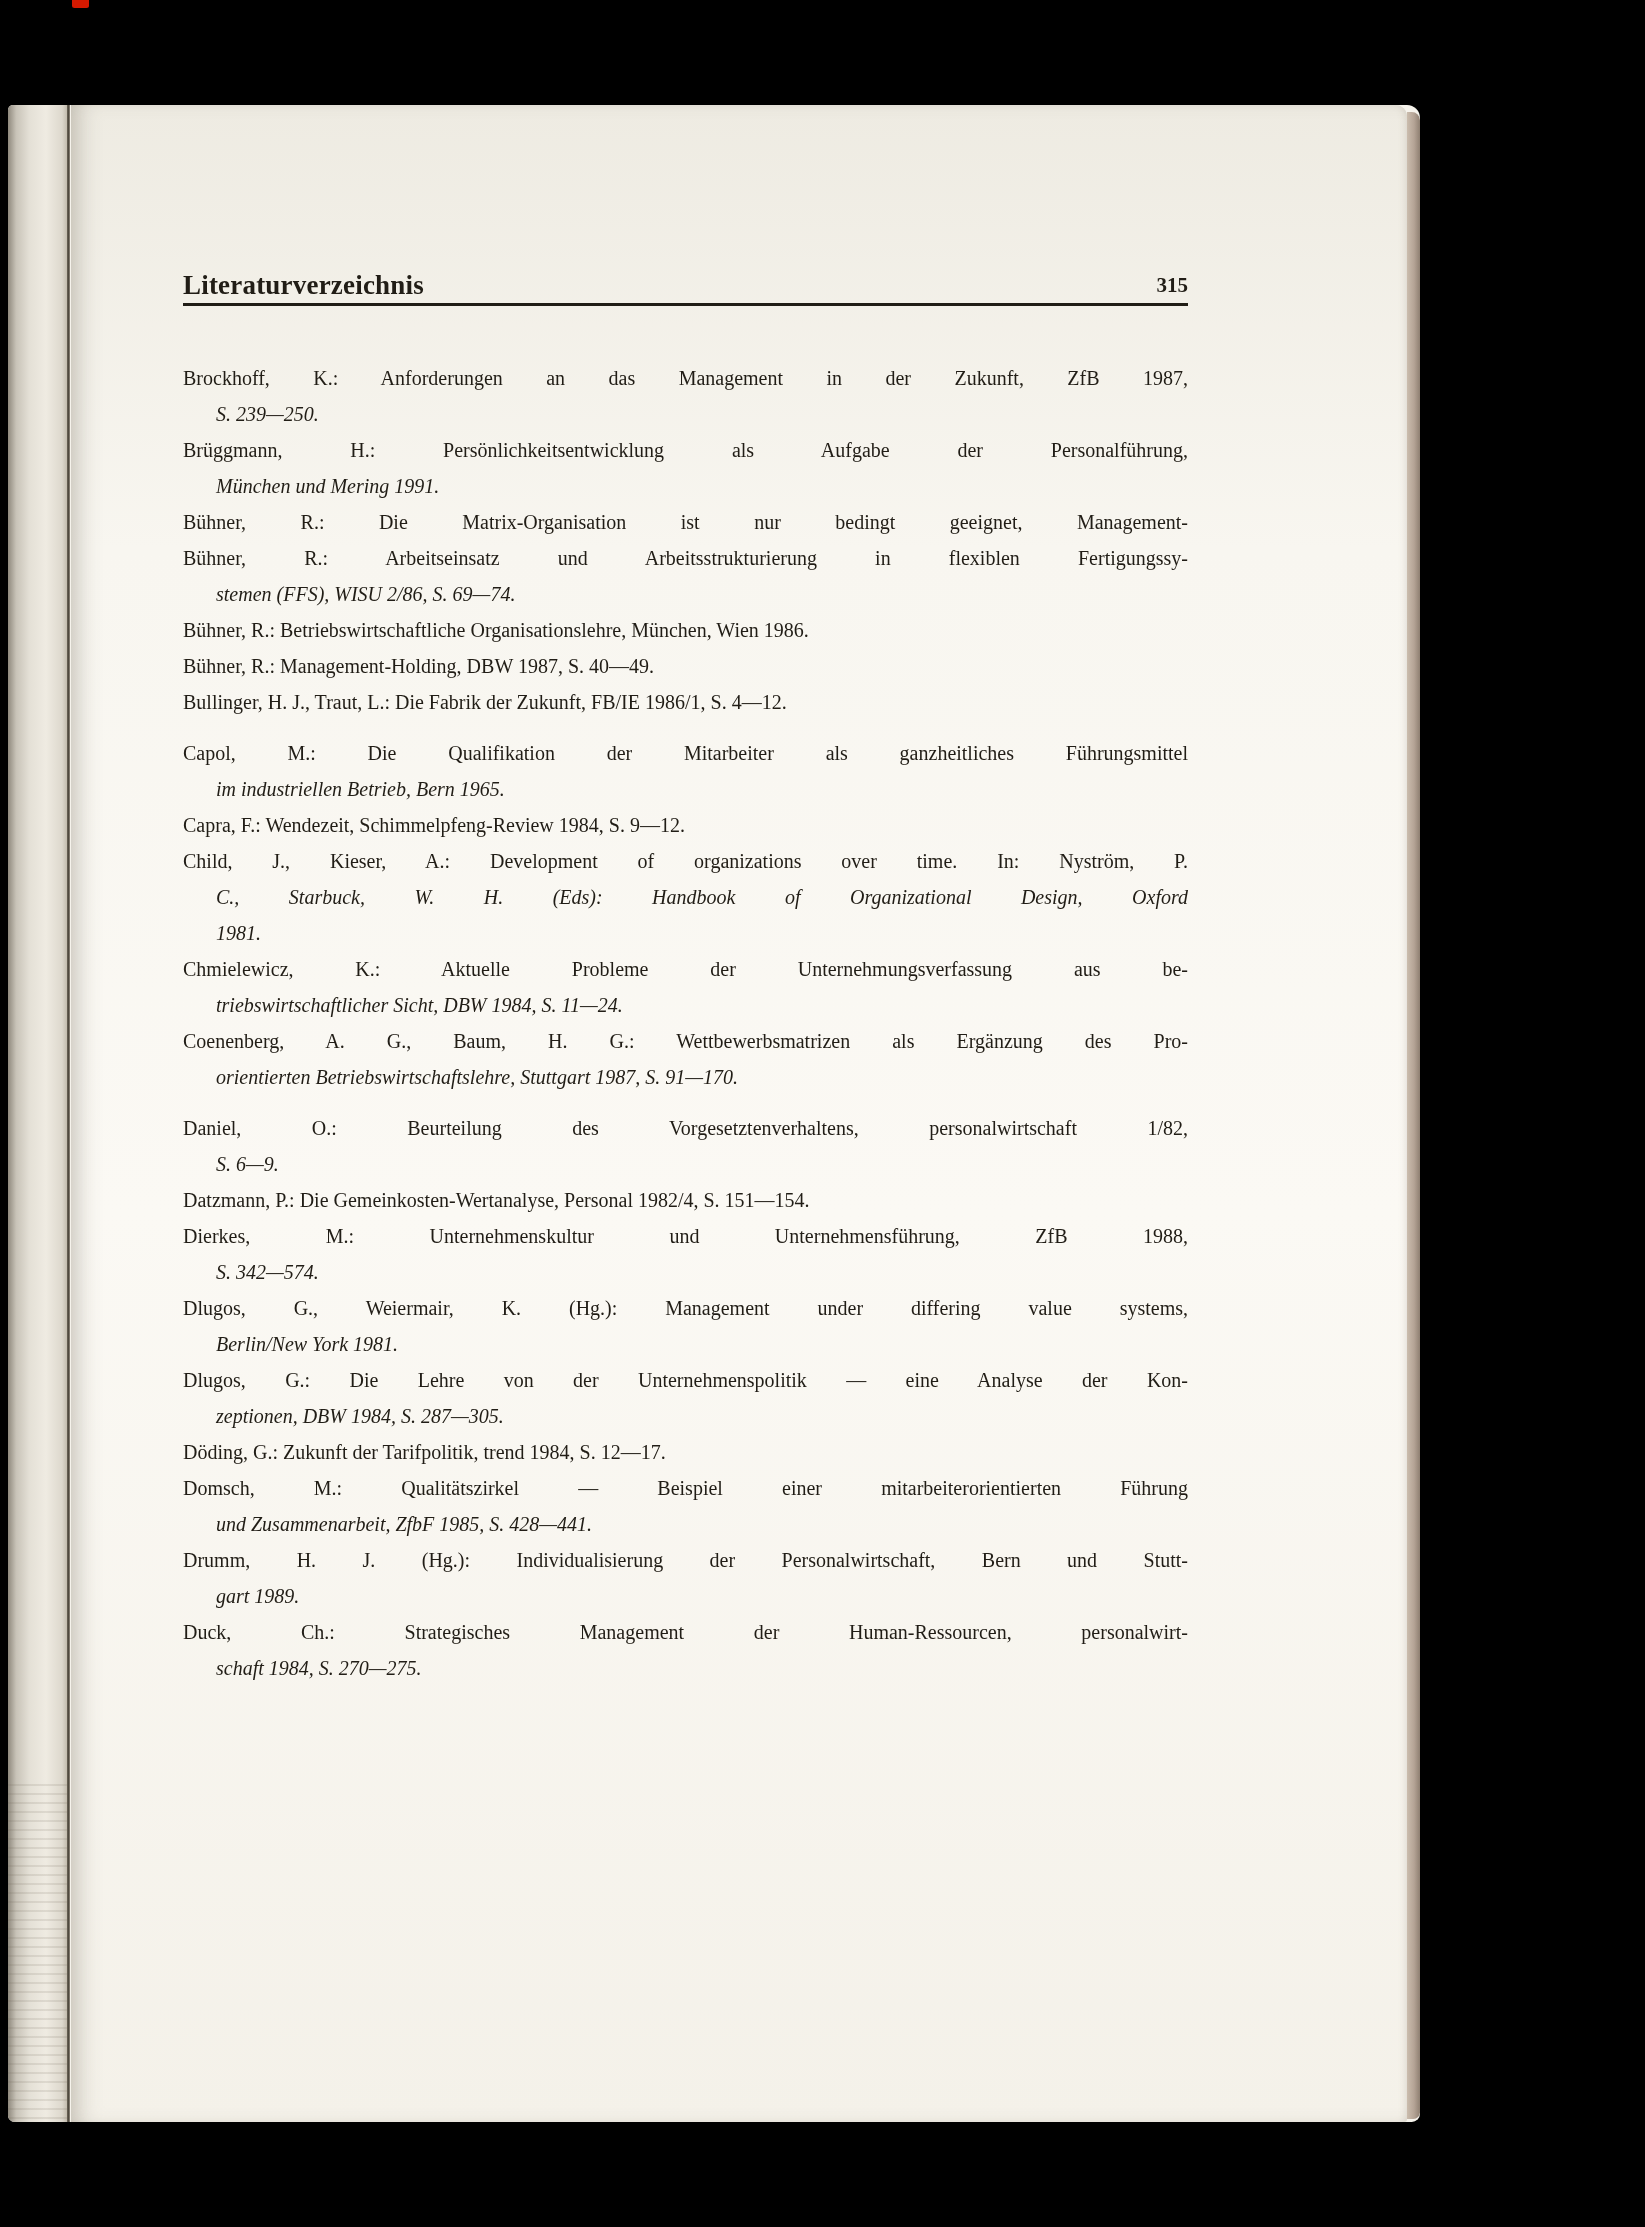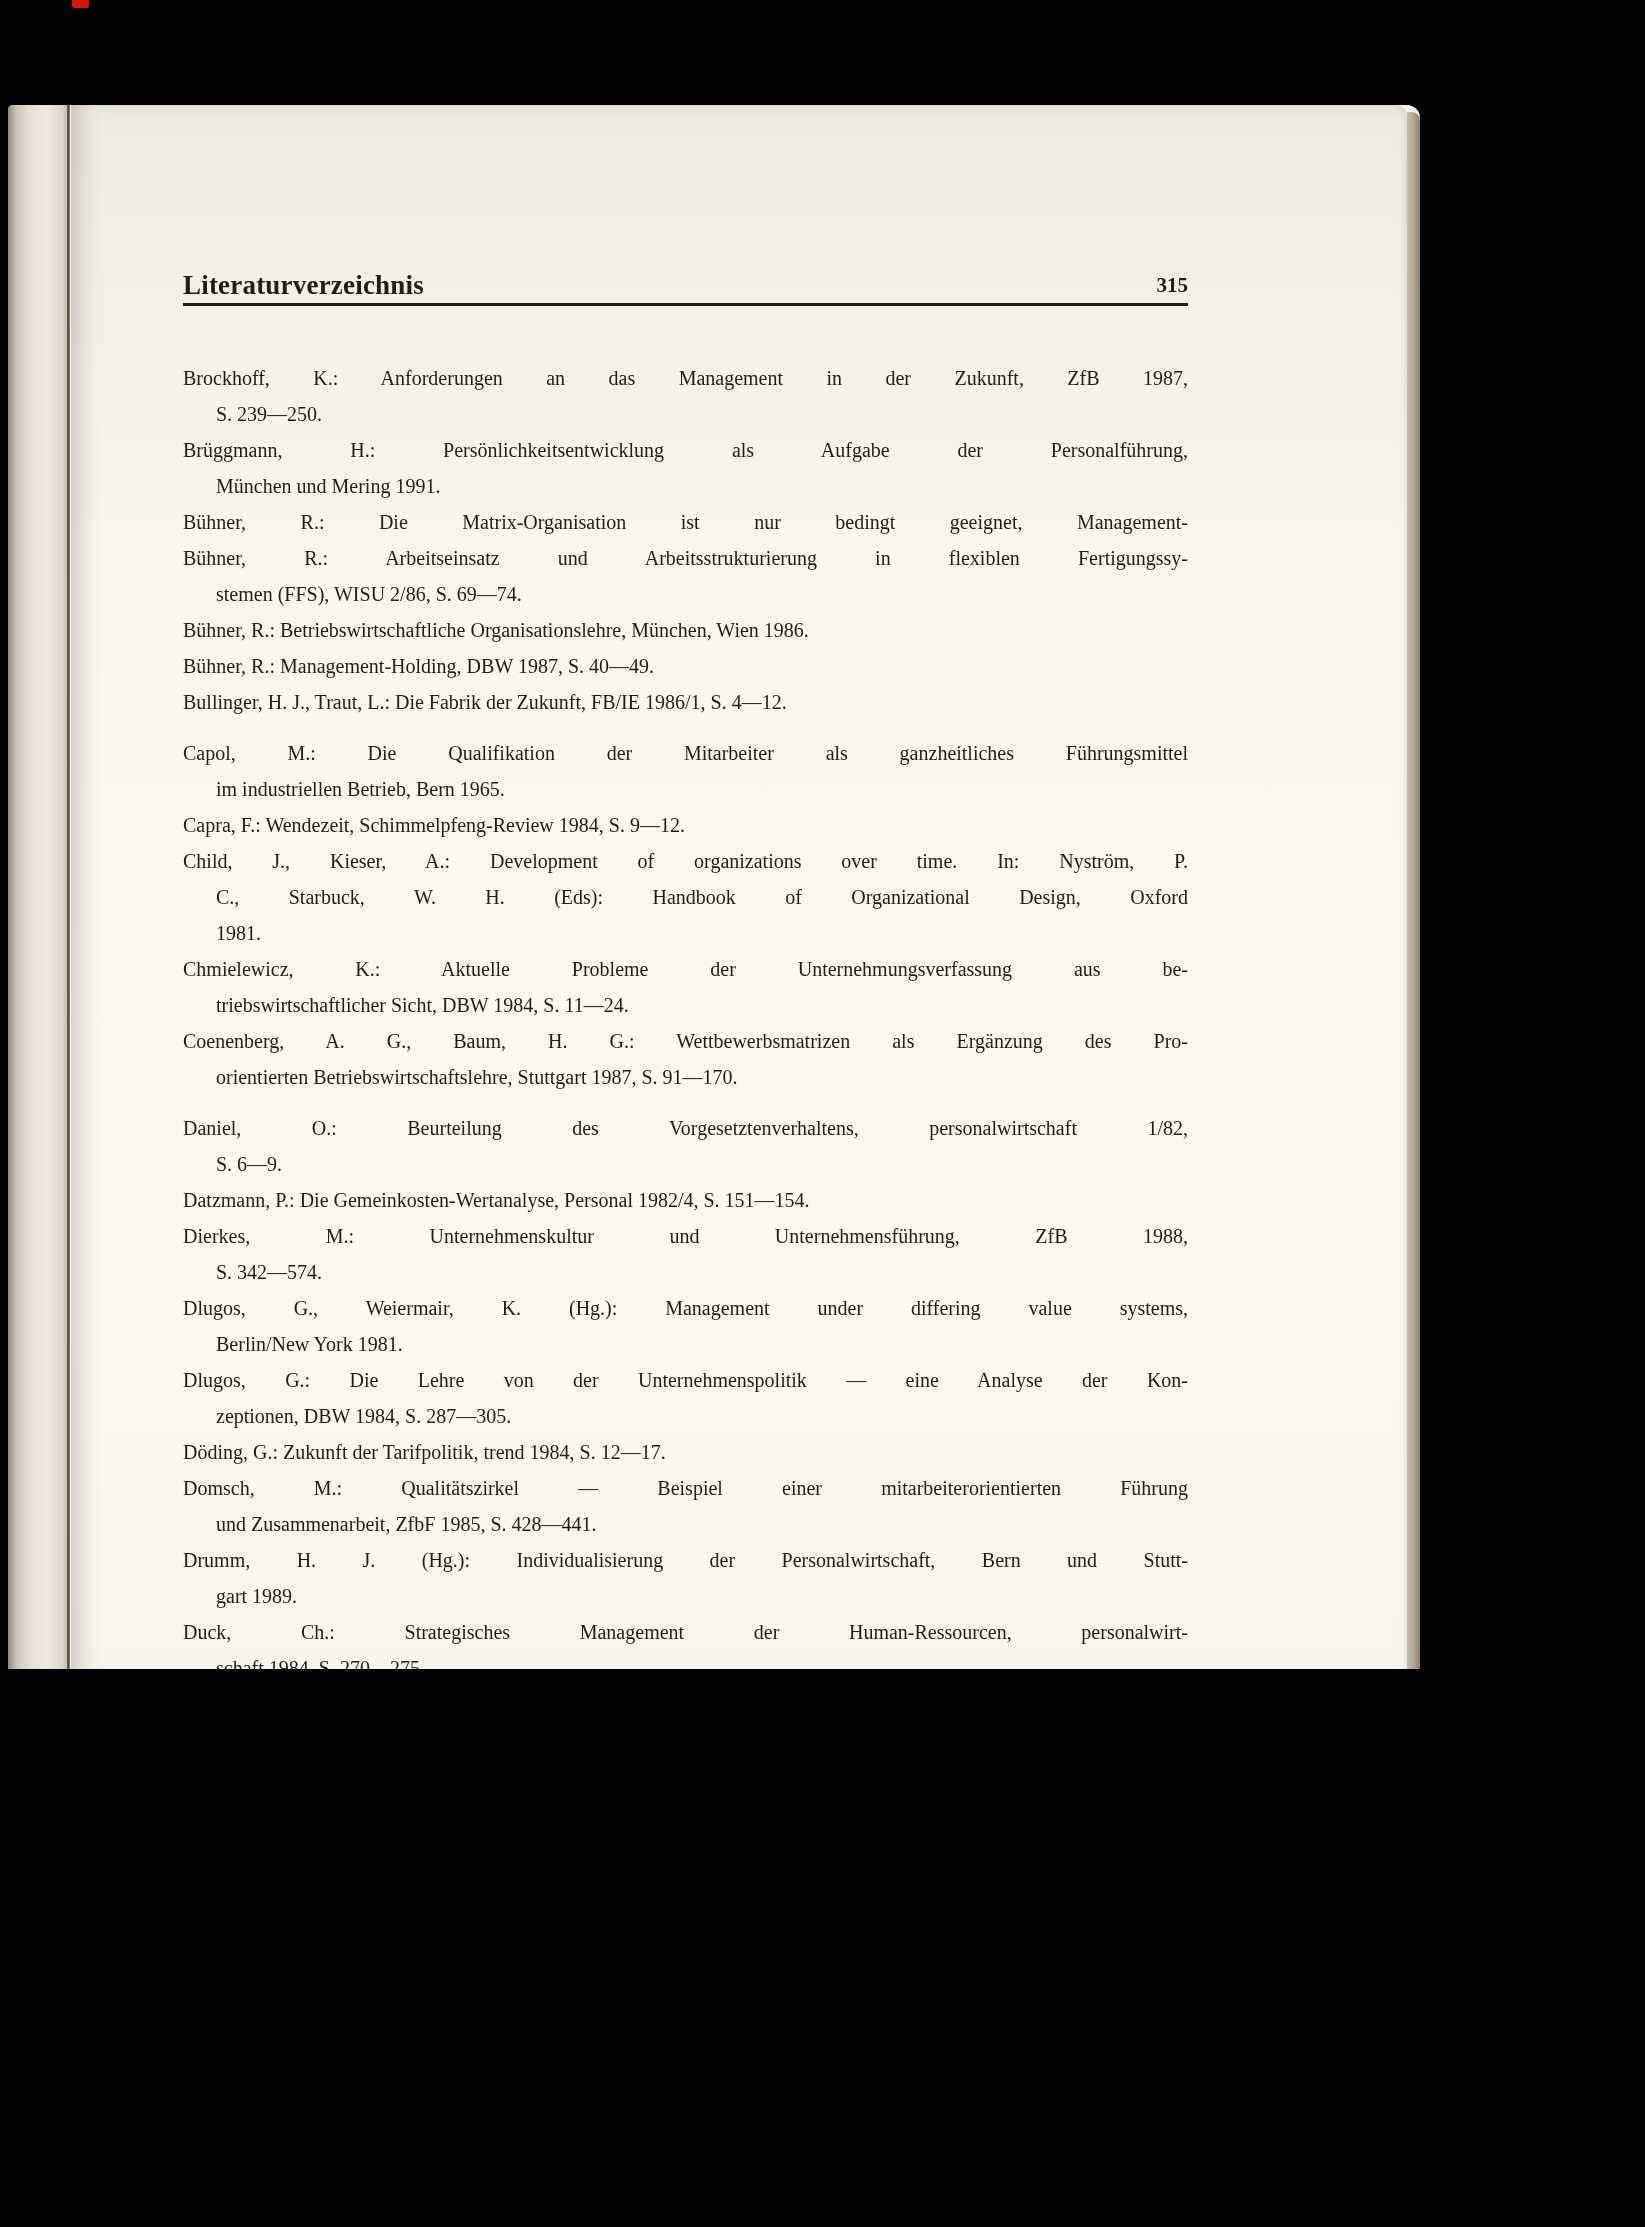--- a/index.html
+++ b/index.html
@@ -1,18 +1,18 @@
 <!DOCTYPE html>
 <html style="--paper: #f6f3ec; --ink: #211d16; --corner-mark: #d41900;font-size:13px"><head>
 <meta charset="utf-8">
 <style>
   html,body{margin:0;padding:0;background:#000;}
   .screen{
     position:relative;
-    width:1645px;height:1669px;
+    width:1645px;height:2227px;
     background:#000;
     overflow:hidden;
     font-family:"Liberation Serif","DejaVu Serif",serif;
   }
   
   .page{
     position:absolute;
     left:8.2px;top:105px;
     width:1412px;height:2017px;
     border-radius:5px 13px 8.2px 6.6px;
@@ -72,21 +72,21 @@
   }
   .bib{margin-top:54px;font-size:20px;line-height:36px;}
   .entry{margin:0;}
   .entry.group-start{margin-top:15px;}
   .entry .line{
     display:block;
     text-align:justify;
     text-align-last:justify;
     white-space:normal;
   }
-  .entry .line.cont{padding-left:33px;}
+  .entry .line.cont{padding-left:33px;font-style:italic;}
   .entry .line.last{text-align-last:left;}
 </style>
 </head>
 <body>
 
 <div class="screen">
   <div class="red-mark"></div>
   <div class="page">
     <div class="edge-stack">
       <div class="streaks"></div>

